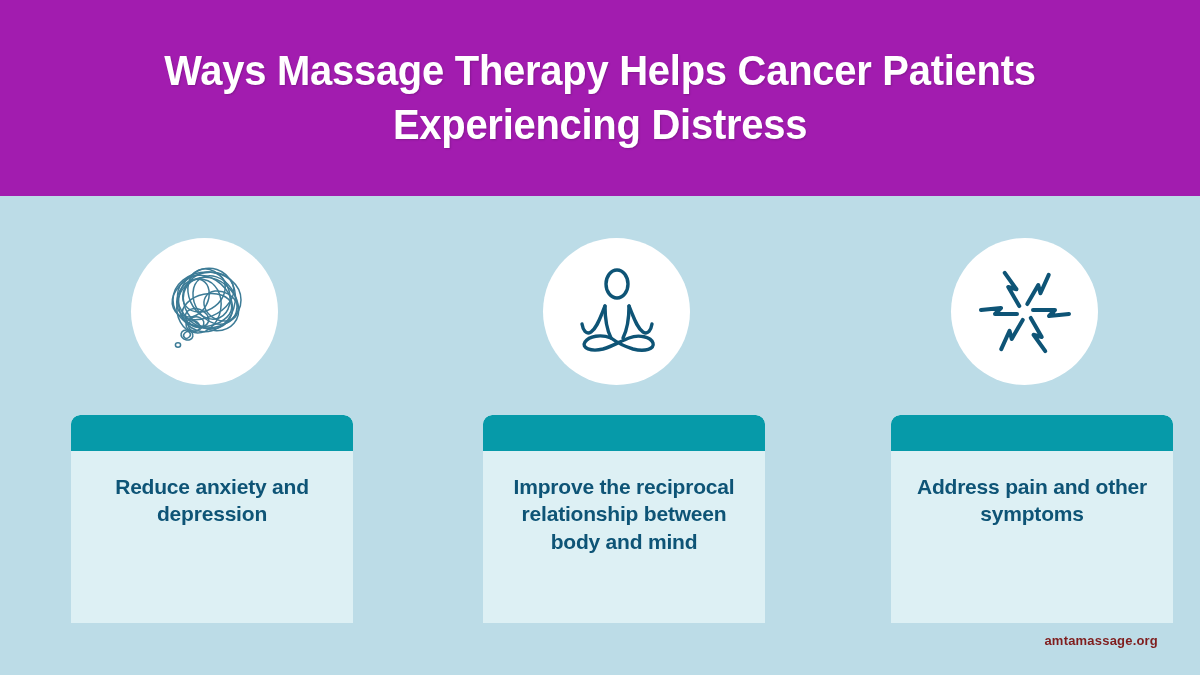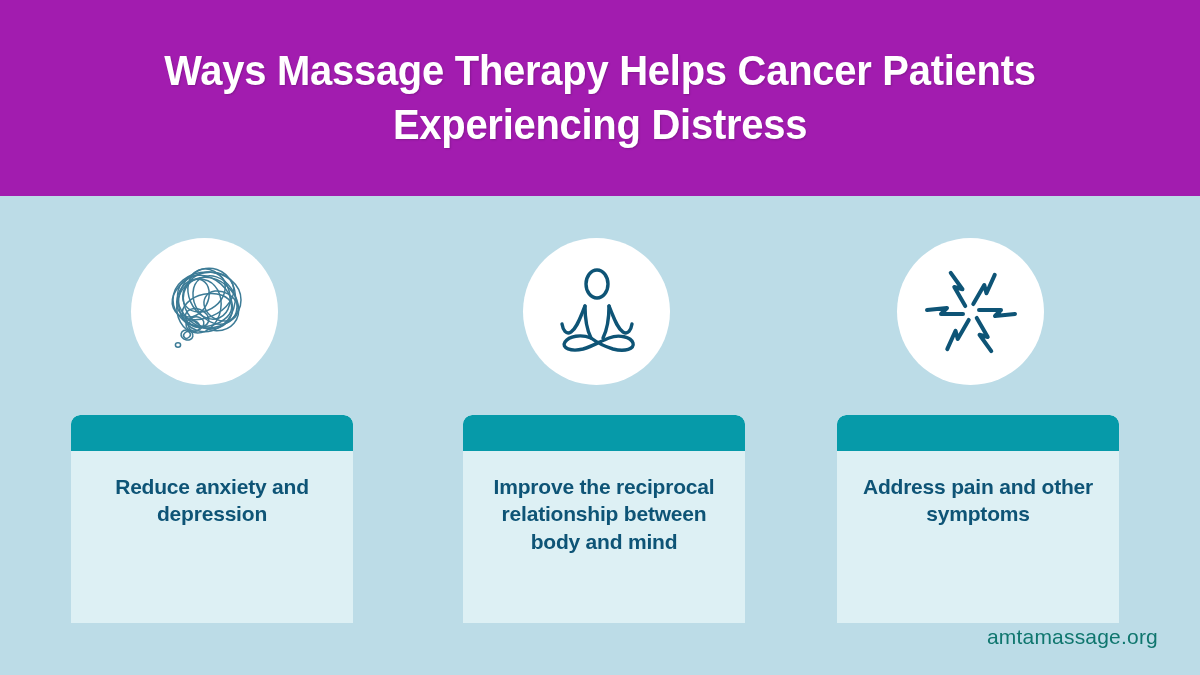--- a/index.html
+++ b/index.html
@@ -58,22 +58,22 @@
   }
 
   .column {
     position: absolute;
     top: 0;
     width: 282px;
     height: 440px;
   }
 
   .column.col-1 { left: 63px; }
-  .column.col-2 { left: 455px; }
-  .column.col-3 { left: 829px; }
+  .column.col-2 { left: 475px; }
+  .column.col-3 { left: 883px; }
 
   
   .icon-circle {
     position: absolute;
     top: 42px;
     left: 50%;
     margin-left: -73px;
     width: 147px;
     height: 147px;
     border-radius: 50%;
@@ -121,24 +121,24 @@
   }
 
   
   .footer {
     position: absolute;
     right: 42px;
     bottom: 26px;
   }
 
   .footer-text {
-    color: #0f766e;
-    font-family: "Liberation Sans", sans-serif;
-    font-size: 21px;
-    font-weight: normal;
+    color: #7f1d1d;
+    font-family: "Liberation Sans", sans-serif;
+    font-size: 13px;
+    font-weight: bold;
     letter-spacing: 0.2px;
   }
 </style>
 </head>
 <body>
 
 <div class="infographic">
 
   <div class="header-band">
     <div class="header-title">Ways Massage Therapy Helps Cancer Patients Experiencing Distress</div>

